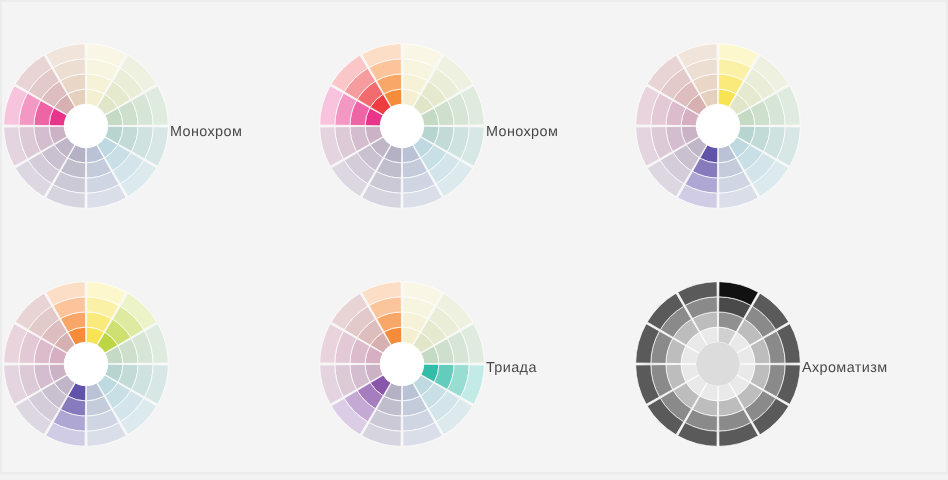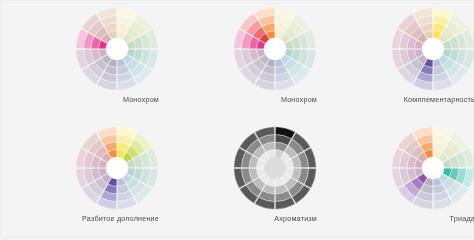--- a/index.html
+++ b/index.html
@@ -20,22 +20,21 @@
     position:absolute;
     left:0;top:0;
     width:474px;height:237px;
     display:grid;
     grid-template-columns:repeat(3,1fr);
     grid-template-rows:repeat(2,1fr);
   }
   .cell{
     position:relative;
     display:flex;
-    flex-direction:column;
-    align-items:flex-end;
+    align-items:center;
     justify-content:flex-start;
     padding-top:6px;
     box-sizing:border-box;
   }
   .wheel-wrap{
     width:84px;height:84px;
     position:relative;
     display:block;
   }
   .wheel-wrap svg{display:block;width:84px;height:84px;}
@@ -213,21 +212,20 @@
             <path d="M 19.60944684761741 28.7054624175818 A 26.04 26.04 0 0 1 28.705462417581792 19.609446847617413 L 32.56516687699353 26.109930020889777 A 18.479999999999997 18.479999999999997 0 0 0 26.109930020889777 32.56516687699354 Z" fill="#ddbdbe" stroke="#ffffff" stroke-width="0.35"></path>
             <path d="M 13.108963674345048 24.84575795817007 A 33.599999999999994 33.599999999999994 0 0 1 24.84575795817006 13.108963674345052 L 28.705462417581792 19.609446847617413 A 26.04 26.04 0 0 0 19.60944684761741 28.7054624175818 Z" fill="#e3caca" stroke="#ffffff" stroke-width="0.35"></path>
             <path d="M 6.608480501072684 20.98605349875833 A 41.16 41.16 0 0 1 20.98605349875832 6.608480501072684 L 24.84575795817006 13.108963674345052 A 33.599999999999994 33.599999999999994 0 0 0 13.108963674345048 24.84575795817007 Z" fill="#e9d4d5" stroke="#ffffff" stroke-width="0.35"></path>
             <path d="M 32.95621229168132 25.884159845454416 A 18.479999999999997 18.479999999999997 0 0 1 41.77422982456463 23.52137916867485 L 41.8665903508791 31.080814963307866 A 10.92 10.92 0 0 0 36.6559436269026 32.47700354504124 Z" fill="#e5cfbd" stroke="#ffffff" stroke-width="0.35"></path>
             <path d="M 29.256480956460038 19.291316145867587 A 26.04 26.04 0 0 1 41.681869298250156 15.96194337404183 L 41.77422982456463 23.52137916867485 A 18.479999999999997 18.479999999999997 0 0 0 32.95621229168132 25.884159845454416 Z" fill="#e9d6c7" stroke="#ffffff" stroke-width="0.35"></path>
             <path d="M 25.556749621238758 12.69847244628076 A 33.599999999999994 33.599999999999994 0 0 1 41.589508771935684 8.40250757940882 L 41.681869298250156 15.96194337404183 A 26.04 26.04 0 0 0 29.256480956460038 19.291316145867587 Z" fill="#edded2" stroke="#ffffff" stroke-width="0.35"></path>
             <path d="M 21.857018286017478 6.105628746693924 A 41.16 41.16 0 0 1 41.49714824562121 0.8430717847758018 L 41.589508771935684 8.40250757940882 A 33.599999999999994 33.599999999999994 0 0 0 25.556749621238758 12.69847244628076 Z" fill="#f1e4db" stroke="#ffffff" stroke-width="0.35"></path>
             <circle cx="42" cy="42" r="10.92" fill="#ffffff"></circle>
           </svg>
         </div>
-        <div class="scheme-label">Комплементарность</div>
       </div>
       <div class="cell">
         <div class="wheel-wrap">
           <svg viewBox="0 0 84 84" width="84" height="84">
             <path d="M 42.22577017543537 23.52137916867485 A 18.479999999999997 18.479999999999997 0 0 1 51.043787708318675 25.884159845454413 L 47.3440563730974 32.47700354504124 A 10.92 10.92 0 0 0 42.1334096491209 31.080814963307866 Z" fill="#f8e452" stroke="#ffffff" stroke-width="0.35"></path>
             <path d="M 42.318130701749844 15.96194337404183 A 26.04 26.04 0 0 1 54.743519043539955 19.29131614586758 L 51.043787708318675 25.884159845454413 A 18.479999999999997 18.479999999999997 0 0 0 42.22577017543537 23.52137916867485 Z" fill="#faea7b" stroke="#ffffff" stroke-width="0.35"></path>
             <path d="M 42.41049122806431 8.40250757940882 A 33.599999999999994 33.599999999999994 0 0 1 58.443250378761235 12.698472446280753 L 54.743519043539955 19.29131614586758 A 26.04 26.04 0 0 0 42.318130701749844 15.96194337404183 Z" fill="#fbf1a6" stroke="#ffffff" stroke-width="0.35"></path>
             <path d="M 42.50285175437878 0.8430717847758018 A 41.16 41.16 0 0 1 62.14298171398251 6.105628746693917 L 58.443250378761235 12.698472446280753 A 33.599999999999994 33.599999999999994 0 0 0 42.41049122806431 8.40250757940882 Z" fill="#fdf7cc" stroke="#ffffff" stroke-width="0.35"></path>
             <path d="M 51.43483312300647 26.109930020889784 A 18.479999999999997 18.479999999999997 0 0 1 57.89006997911022 32.56516687699353 L 51.38958680583786 36.42487133640527 A 10.92 10.92 0 0 0 47.57512866359473 32.61041319416214 Z" fill="#bdd744" stroke="#ffffff" stroke-width="0.35"></path>
             <path d="M 55.294537582418215 19.609446847617416 A 26.04 26.04 0 0 1 64.39055315238258 28.70546241758179 L 57.89006997911022 32.56516687699353 A 18.479999999999997 18.479999999999997 0 0 0 51.43483312300647 26.109930020889784 Z" fill="#cde071" stroke="#ffffff" stroke-width="0.35"></path>
@@ -269,21 +267,76 @@
             <path d="M 19.60944684761741 28.7054624175818 A 26.04 26.04 0 0 1 28.705462417581792 19.609446847617413 L 32.56516687699353 26.109930020889777 A 18.479999999999997 18.479999999999997 0 0 0 26.109930020889777 32.56516687699354 Z" fill="#ddbdbe" stroke="#ffffff" stroke-width="0.35"></path>
             <path d="M 13.108963674345048 24.84575795817007 A 33.599999999999994 33.599999999999994 0 0 1 24.84575795817006 13.108963674345052 L 28.705462417581792 19.609446847617413 A 26.04 26.04 0 0 0 19.60944684761741 28.7054624175818 Z" fill="#e3caca" stroke="#ffffff" stroke-width="0.35"></path>
             <path d="M 6.608480501072684 20.98605349875833 A 41.16 41.16 0 0 1 20.98605349875832 6.608480501072684 L 24.84575795817006 13.108963674345052 A 33.599999999999994 33.599999999999994 0 0 0 13.108963674345048 24.84575795817007 Z" fill="#e9d4d5" stroke="#ffffff" stroke-width="0.35"></path>
             <path d="M 32.95621229168132 25.884159845454416 A 18.479999999999997 18.479999999999997 0 0 1 41.77422982456463 23.52137916867485 L 41.8665903508791 31.080814963307866 A 10.92 10.92 0 0 0 36.6559436269026 32.47700354504124 Z" fill="#f68c3a" stroke="#ffffff" stroke-width="0.35"></path>
             <path d="M 29.256480956460038 19.291316145867587 A 26.04 26.04 0 0 1 41.681869298250156 15.96194337404183 L 41.77422982456463 23.52137916867485 A 18.479999999999997 18.479999999999997 0 0 0 32.95621229168132 25.884159845454416 Z" fill="#f8a769" stroke="#ffffff" stroke-width="0.35"></path>
             <path d="M 25.556749621238758 12.69847244628076 A 33.599999999999994 33.599999999999994 0 0 1 41.589508771935684 8.40250757940882 L 41.681869298250156 15.96194337404183 A 26.04 26.04 0 0 0 29.256480956460038 19.291316145867587 Z" fill="#fbc49a" stroke="#ffffff" stroke-width="0.35"></path>
             <path d="M 21.857018286017478 6.105628746693924 A 41.16 41.16 0 0 1 41.49714824562121 0.8430717847758018 L 41.589508771935684 8.40250757940882 A 33.599999999999994 33.599999999999994 0 0 0 25.556749621238758 12.69847244628076 Z" fill="#fcddc5" stroke="#ffffff" stroke-width="0.35"></path>
             <circle cx="42" cy="42" r="10.92" fill="#ffffff"></circle>
           </svg>
         </div>
-        <div class="scheme-label">Разбитое дополнение</div>
+      </div>
+      <div class="cell">
+        <div class="wheel-wrap">
+          <svg viewBox="0 0 84 84" width="84" height="84">
+            <path d="M 42.22577017543537 23.52137916867485 A 18.479999999999997 18.479999999999997 0 0 1 51.043787708318675 25.884159845454413 L 47.3440563730974 32.47700354504124 A 10.92 10.92 0 0 0 42.1334096491209 31.080814963307866 Z" fill="#f4efd0" stroke="#ffffff" stroke-width="0.35"></path>
+            <path d="M 42.318130701749844 15.96194337404183 A 26.04 26.04 0 0 1 54.743519043539955 19.29131614586758 L 51.043787708318675 25.884159845454413 A 18.479999999999997 18.479999999999997 0 0 0 42.22577017543537 23.52137916867485 Z" fill="#f5f2d8" stroke="#ffffff" stroke-width="0.35"></path>
+            <path d="M 42.41049122806431 8.40250757940882 A 33.599999999999994 33.599999999999994 0 0 1 58.443250378761235 12.698472446280753 L 54.743519043539955 19.29131614586758 A 26.04 26.04 0 0 0 42.318130701749844 15.96194337404183 Z" fill="#f7f4df" stroke="#ffffff" stroke-width="0.35"></path>
+            <path d="M 42.50285175437878 0.8430717847758018 A 41.16 41.16 0 0 1 62.14298171398251 6.105628746693917 L 58.443250378761235 12.698472446280753 A 33.599999999999994 33.599999999999994 0 0 0 42.41049122806431 8.40250757940882 Z" fill="#f9f6e5" stroke="#ffffff" stroke-width="0.35"></path>
+            <path d="M 51.43483312300647 26.109930020889784 A 18.479999999999997 18.479999999999997 0 0 1 57.89006997911022 32.56516687699353 L 51.38958680583786 36.42487133640527 A 10.92 10.92 0 0 0 47.57512866359473 32.61041319416214 Z" fill="#e0e6c7" stroke="#ffffff" stroke-width="0.35"></path>
+            <path d="M 55.294537582418215 19.609446847617416 A 26.04 26.04 0 0 1 64.39055315238258 28.70546241758179 L 57.89006997911022 32.56516687699353 A 18.479999999999997 18.479999999999997 0 0 0 51.43483312300647 26.109930020889784 Z" fill="#e5eacf" stroke="#ffffff" stroke-width="0.35"></path>
+            <path d="M 59.15424204182995 13.108963674345059 A 33.599999999999994 33.599999999999994 0 0 1 70.89103632565494 24.845757958170054 L 64.39055315238258 28.70546241758179 A 26.04 26.04 0 0 0 55.294537582418215 19.609446847617416 Z" fill="#eaeed8" stroke="#ffffff" stroke-width="0.35"></path>
+            <path d="M 63.01394650124169 6.608480501072691 A 41.16 41.16 0 0 1 77.39151949892731 20.986053498758313 L 70.89103632565494 24.845757958170054 A 33.599999999999994 33.599999999999994 0 0 0 59.15424204182995 13.108963674345059 Z" fill="#eef1e0" stroke="#ffffff" stroke-width="0.35"></path>
+            <path d="M 58.11584015454559 32.956212291681325 A 18.479999999999997 18.479999999999997 0 0 1 60.478620831325145 41.77422982456463 L 52.919185036692134 41.8665903508791 A 10.92 10.92 0 0 0 51.52299645495876 36.6559436269026 Z" fill="#c5dac4" stroke="#ffffff" stroke-width="0.35"></path>
+            <path d="M 64.70868385413242 29.256480956460045 A 26.04 26.04 0 0 1 68.03805662595818 41.68186929825016 L 60.478620831325145 41.77422982456463 A 18.479999999999997 18.479999999999997 0 0 0 58.11584015454559 32.956212291681325 Z" fill="#cedfcd" stroke="#ffffff" stroke-width="0.35"></path>
+            <path d="M 71.30152755371924 25.55674962123877 A 33.599999999999994 33.599999999999994 0 0 1 75.59749242059118 41.58950877193569 L 68.03805662595818 41.68186929825016 A 26.04 26.04 0 0 0 64.70868385413242 29.256480956460045 Z" fill="#d7e5d6" stroke="#ffffff" stroke-width="0.35"></path>
+            <path d="M 77.89437125330608 21.857018286017492 A 41.16 41.16 0 0 1 83.1569282152242 41.497148245621226 L 75.59749242059118 41.58950877193569 A 33.599999999999994 33.599999999999994 0 0 0 71.30152755371924 25.55674962123877 Z" fill="#dfebdf" stroke="#ffffff" stroke-width="0.35"></path>
+            <path d="M 60.478620831325145 42.22577017543537 A 18.479999999999997 18.479999999999997 0 0 1 58.11584015454559 51.043787708318675 L 51.52299645495876 47.3440563730974 A 10.92 10.92 0 0 0 52.919185036692134 42.1334096491209 Z" fill="#33bca7" stroke="#ffffff" stroke-width="0.35"></path>
+            <path d="M 68.03805662595818 42.31813070174984 A 26.04 26.04 0 0 1 64.70868385413242 54.743519043539955 L 58.11584015454559 51.043787708318675 A 18.479999999999997 18.479999999999997 0 0 0 60.478620831325145 42.22577017543537 Z" fill="#64ccbc" stroke="#ffffff" stroke-width="0.35"></path>
+            <path d="M 75.59749242059118 42.41049122806431 A 33.599999999999994 33.599999999999994 0 0 1 71.30152755371924 58.443250378761235 L 64.70868385413242 54.743519043539955 A 26.04 26.04 0 0 0 68.03805662595818 42.31813070174984 Z" fill="#97ddd2" stroke="#ffffff" stroke-width="0.35"></path>
+            <path d="M 83.1569282152242 42.502851754378774 A 41.16 41.16 0 0 1 77.89437125330608 62.14298171398251 L 71.30152755371924 58.443250378761235 A 33.599999999999994 33.599999999999994 0 0 0 75.59749242059118 42.41049122806431 Z" fill="#c3ebe5" stroke="#ffffff" stroke-width="0.35"></path>
+            <path d="M 57.89006997911022 51.43483312300647 A 18.479999999999997 18.479999999999997 0 0 1 51.43483312300647 57.89006997911022 L 47.57512866359473 51.38958680583786 A 10.92 10.92 0 0 0 51.38958680583786 47.57512866359473 Z" fill="#bfd9e0" stroke="#ffffff" stroke-width="0.35"></path>
+            <path d="M 64.39055315238258 55.294537582418215 A 26.04 26.04 0 0 1 55.29453758241821 64.39055315238258 L 51.43483312300647 57.89006997911022 A 18.479999999999997 18.479999999999997 0 0 0 57.89006997911022 51.43483312300647 Z" fill="#c8dfe5" stroke="#ffffff" stroke-width="0.35"></path>
+            <path d="M 70.89103632565494 59.154242041829946 A 33.599999999999994 33.599999999999994 0 0 1 59.154242041829946 70.89103632565494 L 55.29453758241821 64.39055315238258 A 26.04 26.04 0 0 0 64.39055315238258 55.294537582418215 Z" fill="#d3e5ea" stroke="#ffffff" stroke-width="0.35"></path>
+            <path d="M 77.39151949892731 63.01394650124169 A 41.16 41.16 0 0 1 63.01394650124168 77.39151949892731 L 59.154242041829946 70.89103632565494 A 33.599999999999994 33.599999999999994 0 0 0 70.89103632565494 59.154242041829946 Z" fill="#dceaee" stroke="#ffffff" stroke-width="0.35"></path>
+            <path d="M 51.04378770831868 58.11584015454558 A 18.479999999999997 18.479999999999997 0 0 1 42.225770175435365 60.478620831325145 L 42.1334096491209 52.919185036692134 A 10.92 10.92 0 0 0 47.3440563730974 51.52299645495876 Z" fill="#bac3d5" stroke="#ffffff" stroke-width="0.35"></path>
+            <path d="M 54.74351904353996 64.70868385413242 A 26.04 26.04 0 0 1 42.31813070174983 68.03805662595818 L 42.225770175435365 60.478620831325145 A 18.479999999999997 18.479999999999997 0 0 0 51.04378770831868 58.11584015454558 Z" fill="#c4ccdb" stroke="#ffffff" stroke-width="0.35"></path>
+            <path d="M 58.443250378761235 71.30152755371924 A 33.599999999999994 33.599999999999994 0 0 1 42.410491228064295 75.59749242059118 L 42.31813070174983 68.03805662595818 A 26.04 26.04 0 0 0 54.74351904353996 64.70868385413242 Z" fill="#cfd5e2" stroke="#ffffff" stroke-width="0.35"></path>
+            <path d="M 62.14298171398252 77.89437125330608 A 41.16 41.16 0 0 1 42.50285175437876 83.1569282152242 L 42.410491228064295 75.59749242059118 A 33.599999999999994 33.599999999999994 0 0 0 58.443250378761235 71.30152755371924 Z" fill="#d9dee8" stroke="#ffffff" stroke-width="0.35"></path>
+            <path d="M 41.774229824564635 60.478620831325145 A 18.479999999999997 18.479999999999997 0 0 1 32.956212291681325 58.11584015454558 L 36.6559436269026 51.52299645495876 A 10.92 10.92 0 0 0 41.8665903508791 52.919185036692134 Z" fill="#b5b1c4" stroke="#ffffff" stroke-width="0.35"></path>
+            <path d="M 41.68186929825017 68.03805662595818 A 26.04 26.04 0 0 1 29.25648095646004 64.70868385413242 L 32.956212291681325 58.11584015454558 A 18.479999999999997 18.479999999999997 0 0 0 41.774229824564635 60.478620831325145 Z" fill="#c0bdcd" stroke="#ffffff" stroke-width="0.35"></path>
+            <path d="M 41.5895087719357 75.59749242059118 A 33.599999999999994 33.599999999999994 0 0 1 25.556749621238765 71.30152755371924 L 29.25648095646004 64.70868385413242 A 26.04 26.04 0 0 0 41.68186929825017 68.03805662595818 Z" fill="#ccc9d6" stroke="#ffffff" stroke-width="0.35"></path>
+            <path d="M 41.49714824562123 83.1569282152242 A 41.16 41.16 0 0 1 21.85701828601749 77.89437125330608 L 25.556749621238765 71.30152755371924 A 33.599999999999994 33.599999999999994 0 0 0 41.5895087719357 75.59749242059118 Z" fill="#d6d4de" stroke="#ffffff" stroke-width="0.35"></path>
+            <path d="M 32.56516687699354 57.89006997911022 A 18.479999999999997 18.479999999999997 0 0 1 26.109930020889784 51.43483312300647 L 32.61041319416214 47.57512866359473 A 10.92 10.92 0 0 0 36.42487133640527 51.389586805837865 Z" fill="#8a56ab" stroke="#ffffff" stroke-width="0.35"></path>
+            <path d="M 28.7054624175818 64.3905531523826 A 26.04 26.04 0 0 1 19.609446847617416 55.294537582418215 L 26.109930020889784 51.43483312300647 A 18.479999999999997 18.479999999999997 0 0 0 32.56516687699354 57.89006997911022 Z" fill="#a67ebf" stroke="#ffffff" stroke-width="0.35"></path>
+            <path d="M 24.845757958170065 70.89103632565495 A 33.599999999999994 33.599999999999994 0 0 1 13.108963674345059 59.15424204182995 L 19.609446847617416 55.294537582418215 A 26.04 26.04 0 0 0 28.7054624175818 64.3905531523826 Z" fill="#c3a9d4" stroke="#ffffff" stroke-width="0.35"></path>
+            <path d="M 20.986053498758327 77.39151949892732 A 41.16 41.16 0 0 1 6.608480501072691 63.01394650124169 L 13.108963674345059 59.15424204182995 A 33.599999999999994 33.599999999999994 0 0 0 24.845757958170065 70.89103632565495 Z" fill="#dccde6" stroke="#ffffff" stroke-width="0.35"></path>
+            <path d="M 25.884159845454416 51.04378770831868 A 18.479999999999997 18.479999999999997 0 0 1 23.52137916867485 42.22577017543537 L 31.080814963307866 42.1334096491209 A 10.92 10.92 0 0 0 32.47700354504124 47.3440563730974 Z" fill="#ccb2c5" stroke="#ffffff" stroke-width="0.35"></path>
+            <path d="M 19.291316145867583 54.74351904353996 A 26.04 26.04 0 0 1 15.96194337404183 42.318130701749844 L 23.52137916867485 42.22577017543537 A 18.479999999999997 18.479999999999997 0 0 0 25.884159845454416 51.04378770831868 Z" fill="#d4bdce" stroke="#ffffff" stroke-width="0.35"></path>
+            <path d="M 12.698472446280757 58.443250378761235 A 33.599999999999994 33.599999999999994 0 0 1 8.40250757940882 42.410491228064316 L 15.96194337404183 42.318130701749844 A 26.04 26.04 0 0 0 19.291316145867583 54.74351904353996 Z" fill="#dccad7" stroke="#ffffff" stroke-width="0.35"></path>
+            <path d="M 6.105628746693924 62.14298171398252 A 41.16 41.16 0 0 1 0.8430717847758018 42.50285175437878 L 8.40250757940882 42.410491228064316 A 33.599999999999994 33.599999999999994 0 0 0 12.698472446280757 58.443250378761235 Z" fill="#e3d4df" stroke="#ffffff" stroke-width="0.35"></path>
+            <path d="M 23.52137916867485 41.77422982456464 A 18.479999999999997 18.479999999999997 0 0 1 25.884159845454413 32.956212291681325 L 32.47700354504124 36.6559436269026 A 10.92 10.92 0 0 0 31.080814963307866 41.86659035087911 Z" fill="#d6b0c2" stroke="#ffffff" stroke-width="0.35"></path>
+            <path d="M 15.96194337404183 41.68186929825018 A 26.04 26.04 0 0 1 19.29131614586758 29.256480956460045 L 25.884159845454413 32.956212291681325 A 18.479999999999997 18.479999999999997 0 0 0 23.52137916867485 41.77422982456464 Z" fill="#dcbccc" stroke="#ffffff" stroke-width="0.35"></path>
+            <path d="M 8.40250757940882 41.58950877193571 A 33.599999999999994 33.599999999999994 0 0 1 12.698472446280753 25.55674962123877 L 19.29131614586758 29.256480956460045 A 26.04 26.04 0 0 0 15.96194337404183 41.68186929825018 Z" fill="#e3c9d5" stroke="#ffffff" stroke-width="0.35"></path>
+            <path d="M 0.8430717847758018 41.49714824562125 A 41.16 41.16 0 0 1 6.105628746693917 21.85701828601749 L 12.698472446280753 25.55674962123877 A 33.599999999999994 33.599999999999994 0 0 0 8.40250757940882 41.58950877193571 Z" fill="#e9d4de" stroke="#ffffff" stroke-width="0.35"></path>
+            <path d="M 26.109930020889777 32.56516687699354 A 18.479999999999997 18.479999999999997 0 0 1 32.56516687699353 26.109930020889777 L 36.42487133640527 32.61041319416214 A 10.92 10.92 0 0 0 32.610413194162135 36.424871336405275 Z" fill="#d7b1b2" stroke="#ffffff" stroke-width="0.35"></path>
+            <path d="M 19.60944684761741 28.7054624175818 A 26.04 26.04 0 0 1 28.705462417581792 19.609446847617413 L 32.56516687699353 26.109930020889777 A 18.479999999999997 18.479999999999997 0 0 0 26.109930020889777 32.56516687699354 Z" fill="#ddbdbe" stroke="#ffffff" stroke-width="0.35"></path>
+            <path d="M 13.108963674345048 24.84575795817007 A 33.599999999999994 33.599999999999994 0 0 1 24.84575795817006 13.108963674345052 L 28.705462417581792 19.609446847617413 A 26.04 26.04 0 0 0 19.60944684761741 28.7054624175818 Z" fill="#e3caca" stroke="#ffffff" stroke-width="0.35"></path>
+            <path d="M 6.608480501072684 20.98605349875833 A 41.16 41.16 0 0 1 20.98605349875832 6.608480501072684 L 24.84575795817006 13.108963674345052 A 33.599999999999994 33.599999999999994 0 0 0 13.108963674345048 24.84575795817007 Z" fill="#e9d4d5" stroke="#ffffff" stroke-width="0.35"></path>
+            <path d="M 32.95621229168132 25.884159845454416 A 18.479999999999997 18.479999999999997 0 0 1 41.77422982456463 23.52137916867485 L 41.8665903508791 31.080814963307866 A 10.92 10.92 0 0 0 36.6559436269026 32.47700354504124 Z" fill="#f68c3a" stroke="#ffffff" stroke-width="0.35"></path>
+            <path d="M 29.256480956460038 19.291316145867587 A 26.04 26.04 0 0 1 41.681869298250156 15.96194337404183 L 41.77422982456463 23.52137916867485 A 18.479999999999997 18.479999999999997 0 0 0 32.95621229168132 25.884159845454416 Z" fill="#f8a769" stroke="#ffffff" stroke-width="0.35"></path>
+            <path d="M 25.556749621238758 12.69847244628076 A 33.599999999999994 33.599999999999994 0 0 1 41.589508771935684 8.40250757940882 L 41.681869298250156 15.96194337404183 A 26.04 26.04 0 0 0 29.256480956460038 19.291316145867587 Z" fill="#fbc49a" stroke="#ffffff" stroke-width="0.35"></path>
+            <path d="M 21.857018286017478 6.105628746693924 A 41.16 41.16 0 0 1 41.49714824562121 0.8430717847758018 L 41.589508771935684 8.40250757940882 A 33.599999999999994 33.599999999999994 0 0 0 25.556749621238758 12.69847244628076 Z" fill="#fcddc5" stroke="#ffffff" stroke-width="0.35"></path>
+            <circle cx="42" cy="42" r="10.92" fill="#ffffff"></circle>
+          </svg>
+        </div>
+        <div class="scheme-label">Триада</div>
       </div>
       <div class="cell">
         <div class="wheel-wrap">
           <svg viewBox="0 0 84 84" width="84" height="84">
             <path d="M 42.22577017543537 23.52137916867485 A 18.479999999999997 18.479999999999997 0 0 1 51.043787708318675 25.884159845454413 L 47.3440563730974 32.47700354504124 A 10.92 10.92 0 0 0 42.1334096491209 31.080814963307866 Z" fill="#d0d0d0" stroke="#ffffff" stroke-width="0.35"></path>
             <path d="M 42.318130701749844 15.96194337404183 A 26.04 26.04 0 0 1 54.743519043539955 19.29131614586758 L 51.043787708318675 25.884159845454413 A 18.479999999999997 18.479999999999997 0 0 0 42.22577017543537 23.52137916867485 Z" fill="#909090" stroke="#ffffff" stroke-width="0.35"></path>
             <path d="M 42.41049122806431 8.40250757940882 A 33.599999999999994 33.599999999999994 0 0 1 58.443250378761235 12.698472446280753 L 54.743519043539955 19.29131614586758 A 26.04 26.04 0 0 0 42.318130701749844 15.96194337404183 Z" fill="#4a4a4a" stroke="#ffffff" stroke-width="0.35"></path>
             <path d="M 42.50285175437878 0.8430717847758018 A 41.16 41.16 0 0 1 62.14298171398251 6.105628746693917 L 58.443250378761235 12.698472446280753 A 33.599999999999994 33.599999999999994 0 0 0 42.41049122806431 8.40250757940882 Z" fill="#111111" stroke="#ffffff" stroke-width="0.35"></path>
             <path d="M 51.43483312300647 26.109930020889784 A 18.479999999999997 18.479999999999997 0 0 1 57.89006997911022 32.56516687699353 L 51.38958680583786 36.42487133640527 A 10.92 10.92 0 0 0 47.57512866359473 32.61041319416214 Z" fill="#e9e9e9" stroke="#ffffff" stroke-width="0.35"></path>
             <path d="M 55.294537582418215 19.609446847617416 A 26.04 26.04 0 0 1 64.39055315238258 28.70546241758179 L 57.89006997911022 32.56516687699353 A 18.479999999999997 18.479999999999997 0 0 0 51.43483312300647 26.109930020889784 Z" fill="#bdbdbd" stroke="#ffffff" stroke-width="0.35"></path>
@@ -327,70 +380,14 @@
             <path d="M 6.608480501072684 20.98605349875833 A 41.16 41.16 0 0 1 20.98605349875832 6.608480501072684 L 24.84575795817006 13.108963674345052 A 33.599999999999994 33.599999999999994 0 0 0 13.108963674345048 24.84575795817007 Z" fill="#5a5a5a" stroke="#ffffff" stroke-width="0.35"></path>
             <path d="M 32.95621229168132 25.884159845454416 A 18.479999999999997 18.479999999999997 0 0 1 41.77422982456463 23.52137916867485 L 41.8665903508791 31.080814963307866 A 10.92 10.92 0 0 0 36.6559436269026 32.47700354504124 Z" fill="#e9e9e9" stroke="#ffffff" stroke-width="0.35"></path>
             <path d="M 29.256480956460038 19.291316145867587 A 26.04 26.04 0 0 1 41.681869298250156 15.96194337404183 L 41.77422982456463 23.52137916867485 A 18.479999999999997 18.479999999999997 0 0 0 32.95621229168132 25.884159845454416 Z" fill="#bdbdbd" stroke="#ffffff" stroke-width="0.35"></path>
             <path d="M 25.556749621238758 12.69847244628076 A 33.599999999999994 33.599999999999994 0 0 1 41.589508771935684 8.40250757940882 L 41.681869298250156 15.96194337404183 A 26.04 26.04 0 0 0 29.256480956460038 19.291316145867587 Z" fill="#8a8a8a" stroke="#ffffff" stroke-width="0.35"></path>
             <path d="M 21.857018286017478 6.105628746693924 A 41.16 41.16 0 0 1 41.49714824562121 0.8430717847758018 L 41.589508771935684 8.40250757940882 A 33.599999999999994 33.599999999999994 0 0 0 25.556749621238758 12.69847244628076 Z" fill="#5a5a5a" stroke="#ffffff" stroke-width="0.35"></path>
             <circle cx="42" cy="42" r="10.92" fill="#dcdcdc"></circle>
           </svg>
         </div>
         <div class="scheme-label">Ахроматизм</div>
       </div>
-      <div class="cell">
-        <div class="wheel-wrap">
-          <svg viewBox="0 0 84 84" width="84" height="84">
-            <path d="M 42.22577017543537 23.52137916867485 A 18.479999999999997 18.479999999999997 0 0 1 51.043787708318675 25.884159845454413 L 47.3440563730974 32.47700354504124 A 10.92 10.92 0 0 0 42.1334096491209 31.080814963307866 Z" fill="#f4efd0" stroke="#ffffff" stroke-width="0.35"></path>
-            <path d="M 42.318130701749844 15.96194337404183 A 26.04 26.04 0 0 1 54.743519043539955 19.29131614586758 L 51.043787708318675 25.884159845454413 A 18.479999999999997 18.479999999999997 0 0 0 42.22577017543537 23.52137916867485 Z" fill="#f5f2d8" stroke="#ffffff" stroke-width="0.35"></path>
-            <path d="M 42.41049122806431 8.40250757940882 A 33.599999999999994 33.599999999999994 0 0 1 58.443250378761235 12.698472446280753 L 54.743519043539955 19.29131614586758 A 26.04 26.04 0 0 0 42.318130701749844 15.96194337404183 Z" fill="#f7f4df" stroke="#ffffff" stroke-width="0.35"></path>
-            <path d="M 42.50285175437878 0.8430717847758018 A 41.16 41.16 0 0 1 62.14298171398251 6.105628746693917 L 58.443250378761235 12.698472446280753 A 33.599999999999994 33.599999999999994 0 0 0 42.41049122806431 8.40250757940882 Z" fill="#f9f6e5" stroke="#ffffff" stroke-width="0.35"></path>
-            <path d="M 51.43483312300647 26.109930020889784 A 18.479999999999997 18.479999999999997 0 0 1 57.89006997911022 32.56516687699353 L 51.38958680583786 36.42487133640527 A 10.92 10.92 0 0 0 47.57512866359473 32.61041319416214 Z" fill="#e0e6c7" stroke="#ffffff" stroke-width="0.35"></path>
-            <path d="M 55.294537582418215 19.609446847617416 A 26.04 26.04 0 0 1 64.39055315238258 28.70546241758179 L 57.89006997911022 32.56516687699353 A 18.479999999999997 18.479999999999997 0 0 0 51.43483312300647 26.109930020889784 Z" fill="#e5eacf" stroke="#ffffff" stroke-width="0.35"></path>
-            <path d="M 59.15424204182995 13.108963674345059 A 33.599999999999994 33.599999999999994 0 0 1 70.89103632565494 24.845757958170054 L 64.39055315238258 28.70546241758179 A 26.04 26.04 0 0 0 55.294537582418215 19.609446847617416 Z" fill="#eaeed8" stroke="#ffffff" stroke-width="0.35"></path>
-            <path d="M 63.01394650124169 6.608480501072691 A 41.16 41.16 0 0 1 77.39151949892731 20.986053498758313 L 70.89103632565494 24.845757958170054 A 33.599999999999994 33.599999999999994 0 0 0 59.15424204182995 13.108963674345059 Z" fill="#eef1e0" stroke="#ffffff" stroke-width="0.35"></path>
-            <path d="M 58.11584015454559 32.956212291681325 A 18.479999999999997 18.479999999999997 0 0 1 60.478620831325145 41.77422982456463 L 52.919185036692134 41.8665903508791 A 10.92 10.92 0 0 0 51.52299645495876 36.6559436269026 Z" fill="#c5dac4" stroke="#ffffff" stroke-width="0.35"></path>
-            <path d="M 64.70868385413242 29.256480956460045 A 26.04 26.04 0 0 1 68.03805662595818 41.68186929825016 L 60.478620831325145 41.77422982456463 A 18.479999999999997 18.479999999999997 0 0 0 58.11584015454559 32.956212291681325 Z" fill="#cedfcd" stroke="#ffffff" stroke-width="0.35"></path>
-            <path d="M 71.30152755371924 25.55674962123877 A 33.599999999999994 33.599999999999994 0 0 1 75.59749242059118 41.58950877193569 L 68.03805662595818 41.68186929825016 A 26.04 26.04 0 0 0 64.70868385413242 29.256480956460045 Z" fill="#d7e5d6" stroke="#ffffff" stroke-width="0.35"></path>
-            <path d="M 77.89437125330608 21.857018286017492 A 41.16 41.16 0 0 1 83.1569282152242 41.497148245621226 L 75.59749242059118 41.58950877193569 A 33.599999999999994 33.599999999999994 0 0 0 71.30152755371924 25.55674962123877 Z" fill="#dfebdf" stroke="#ffffff" stroke-width="0.35"></path>
-            <path d="M 60.478620831325145 42.22577017543537 A 18.479999999999997 18.479999999999997 0 0 1 58.11584015454559 51.043787708318675 L 51.52299645495876 47.3440563730974 A 10.92 10.92 0 0 0 52.919185036692134 42.1334096491209 Z" fill="#33bca7" stroke="#ffffff" stroke-width="0.35"></path>
-            <path d="M 68.03805662595818 42.31813070174984 A 26.04 26.04 0 0 1 64.70868385413242 54.743519043539955 L 58.11584015454559 51.043787708318675 A 18.479999999999997 18.479999999999997 0 0 0 60.478620831325145 42.22577017543537 Z" fill="#64ccbc" stroke="#ffffff" stroke-width="0.35"></path>
-            <path d="M 75.59749242059118 42.41049122806431 A 33.599999999999994 33.599999999999994 0 0 1 71.30152755371924 58.443250378761235 L 64.70868385413242 54.743519043539955 A 26.04 26.04 0 0 0 68.03805662595818 42.31813070174984 Z" fill="#97ddd2" stroke="#ffffff" stroke-width="0.35"></path>
-            <path d="M 83.1569282152242 42.502851754378774 A 41.16 41.16 0 0 1 77.89437125330608 62.14298171398251 L 71.30152755371924 58.443250378761235 A 33.599999999999994 33.599999999999994 0 0 0 75.59749242059118 42.41049122806431 Z" fill="#c3ebe5" stroke="#ffffff" stroke-width="0.35"></path>
-            <path d="M 57.89006997911022 51.43483312300647 A 18.479999999999997 18.479999999999997 0 0 1 51.43483312300647 57.89006997911022 L 47.57512866359473 51.38958680583786 A 10.92 10.92 0 0 0 51.38958680583786 47.57512866359473 Z" fill="#bfd9e0" stroke="#ffffff" stroke-width="0.35"></path>
-            <path d="M 64.39055315238258 55.294537582418215 A 26.04 26.04 0 0 1 55.29453758241821 64.39055315238258 L 51.43483312300647 57.89006997911022 A 18.479999999999997 18.479999999999997 0 0 0 57.89006997911022 51.43483312300647 Z" fill="#c8dfe5" stroke="#ffffff" stroke-width="0.35"></path>
-            <path d="M 70.89103632565494 59.154242041829946 A 33.599999999999994 33.599999999999994 0 0 1 59.154242041829946 70.89103632565494 L 55.29453758241821 64.39055315238258 A 26.04 26.04 0 0 0 64.39055315238258 55.294537582418215 Z" fill="#d3e5ea" stroke="#ffffff" stroke-width="0.35"></path>
-            <path d="M 77.39151949892731 63.01394650124169 A 41.16 41.16 0 0 1 63.01394650124168 77.39151949892731 L 59.154242041829946 70.89103632565494 A 33.599999999999994 33.599999999999994 0 0 0 70.89103632565494 59.154242041829946 Z" fill="#dceaee" stroke="#ffffff" stroke-width="0.35"></path>
-            <path d="M 51.04378770831868 58.11584015454558 A 18.479999999999997 18.479999999999997 0 0 1 42.225770175435365 60.478620831325145 L 42.1334096491209 52.919185036692134 A 10.92 10.92 0 0 0 47.3440563730974 51.52299645495876 Z" fill="#bac3d5" stroke="#ffffff" stroke-width="0.35"></path>
-            <path d="M 54.74351904353996 64.70868385413242 A 26.04 26.04 0 0 1 42.31813070174983 68.03805662595818 L 42.225770175435365 60.478620831325145 A 18.479999999999997 18.479999999999997 0 0 0 51.04378770831868 58.11584015454558 Z" fill="#c4ccdb" stroke="#ffffff" stroke-width="0.35"></path>
-            <path d="M 58.443250378761235 71.30152755371924 A 33.599999999999994 33.599999999999994 0 0 1 42.410491228064295 75.59749242059118 L 42.31813070174983 68.03805662595818 A 26.04 26.04 0 0 0 54.74351904353996 64.70868385413242 Z" fill="#cfd5e2" stroke="#ffffff" stroke-width="0.35"></path>
-            <path d="M 62.14298171398252 77.89437125330608 A 41.16 41.16 0 0 1 42.50285175437876 83.1569282152242 L 42.410491228064295 75.59749242059118 A 33.599999999999994 33.599999999999994 0 0 0 58.443250378761235 71.30152755371924 Z" fill="#d9dee8" stroke="#ffffff" stroke-width="0.35"></path>
-            <path d="M 41.774229824564635 60.478620831325145 A 18.479999999999997 18.479999999999997 0 0 1 32.956212291681325 58.11584015454558 L 36.6559436269026 51.52299645495876 A 10.92 10.92 0 0 0 41.8665903508791 52.919185036692134 Z" fill="#b5b1c4" stroke="#ffffff" stroke-width="0.35"></path>
-            <path d="M 41.68186929825017 68.03805662595818 A 26.04 26.04 0 0 1 29.25648095646004 64.70868385413242 L 32.956212291681325 58.11584015454558 A 18.479999999999997 18.479999999999997 0 0 0 41.774229824564635 60.478620831325145 Z" fill="#c0bdcd" stroke="#ffffff" stroke-width="0.35"></path>
-            <path d="M 41.5895087719357 75.59749242059118 A 33.599999999999994 33.599999999999994 0 0 1 25.556749621238765 71.30152755371924 L 29.25648095646004 64.70868385413242 A 26.04 26.04 0 0 0 41.68186929825017 68.03805662595818 Z" fill="#ccc9d6" stroke="#ffffff" stroke-width="0.35"></path>
-            <path d="M 41.49714824562123 83.1569282152242 A 41.16 41.16 0 0 1 21.85701828601749 77.89437125330608 L 25.556749621238765 71.30152755371924 A 33.599999999999994 33.599999999999994 0 0 0 41.5895087719357 75.59749242059118 Z" fill="#d6d4de" stroke="#ffffff" stroke-width="0.35"></path>
-            <path d="M 32.56516687699354 57.89006997911022 A 18.479999999999997 18.479999999999997 0 0 1 26.109930020889784 51.43483312300647 L 32.61041319416214 47.57512866359473 A 10.92 10.92 0 0 0 36.42487133640527 51.389586805837865 Z" fill="#8a56ab" stroke="#ffffff" stroke-width="0.35"></path>
-            <path d="M 28.7054624175818 64.3905531523826 A 26.04 26.04 0 0 1 19.609446847617416 55.294537582418215 L 26.109930020889784 51.43483312300647 A 18.479999999999997 18.479999999999997 0 0 0 32.56516687699354 57.89006997911022 Z" fill="#a67ebf" stroke="#ffffff" stroke-width="0.35"></path>
-            <path d="M 24.845757958170065 70.89103632565495 A 33.599999999999994 33.599999999999994 0 0 1 13.108963674345059 59.15424204182995 L 19.609446847617416 55.294537582418215 A 26.04 26.04 0 0 0 28.7054624175818 64.3905531523826 Z" fill="#c3a9d4" stroke="#ffffff" stroke-width="0.35"></path>
-            <path d="M 20.986053498758327 77.39151949892732 A 41.16 41.16 0 0 1 6.608480501072691 63.01394650124169 L 13.108963674345059 59.15424204182995 A 33.599999999999994 33.599999999999994 0 0 0 24.845757958170065 70.89103632565495 Z" fill="#dccde6" stroke="#ffffff" stroke-width="0.35"></path>
-            <path d="M 25.884159845454416 51.04378770831868 A 18.479999999999997 18.479999999999997 0 0 1 23.52137916867485 42.22577017543537 L 31.080814963307866 42.1334096491209 A 10.92 10.92 0 0 0 32.47700354504124 47.3440563730974 Z" fill="#ccb2c5" stroke="#ffffff" stroke-width="0.35"></path>
-            <path d="M 19.291316145867583 54.74351904353996 A 26.04 26.04 0 0 1 15.96194337404183 42.318130701749844 L 23.52137916867485 42.22577017543537 A 18.479999999999997 18.479999999999997 0 0 0 25.884159845454416 51.04378770831868 Z" fill="#d4bdce" stroke="#ffffff" stroke-width="0.35"></path>
-            <path d="M 12.698472446280757 58.443250378761235 A 33.599999999999994 33.599999999999994 0 0 1 8.40250757940882 42.410491228064316 L 15.96194337404183 42.318130701749844 A 26.04 26.04 0 0 0 19.291316145867583 54.74351904353996 Z" fill="#dccad7" stroke="#ffffff" stroke-width="0.35"></path>
-            <path d="M 6.105628746693924 62.14298171398252 A 41.16 41.16 0 0 1 0.8430717847758018 42.50285175437878 L 8.40250757940882 42.410491228064316 A 33.599999999999994 33.599999999999994 0 0 0 12.698472446280757 58.443250378761235 Z" fill="#e3d4df" stroke="#ffffff" stroke-width="0.35"></path>
-            <path d="M 23.52137916867485 41.77422982456464 A 18.479999999999997 18.479999999999997 0 0 1 25.884159845454413 32.956212291681325 L 32.47700354504124 36.6559436269026 A 10.92 10.92 0 0 0 31.080814963307866 41.86659035087911 Z" fill="#d6b0c2" stroke="#ffffff" stroke-width="0.35"></path>
-            <path d="M 15.96194337404183 41.68186929825018 A 26.04 26.04 0 0 1 19.29131614586758 29.256480956460045 L 25.884159845454413 32.956212291681325 A 18.479999999999997 18.479999999999997 0 0 0 23.52137916867485 41.77422982456464 Z" fill="#dcbccc" stroke="#ffffff" stroke-width="0.35"></path>
-            <path d="M 8.40250757940882 41.58950877193571 A 33.599999999999994 33.599999999999994 0 0 1 12.698472446280753 25.55674962123877 L 19.29131614586758 29.256480956460045 A 26.04 26.04 0 0 0 15.96194337404183 41.68186929825018 Z" fill="#e3c9d5" stroke="#ffffff" stroke-width="0.35"></path>
-            <path d="M 0.8430717847758018 41.49714824562125 A 41.16 41.16 0 0 1 6.105628746693917 21.85701828601749 L 12.698472446280753 25.55674962123877 A 33.599999999999994 33.599999999999994 0 0 0 8.40250757940882 41.58950877193571 Z" fill="#e9d4de" stroke="#ffffff" stroke-width="0.35"></path>
-            <path d="M 26.109930020889777 32.56516687699354 A 18.479999999999997 18.479999999999997 0 0 1 32.56516687699353 26.109930020889777 L 36.42487133640527 32.61041319416214 A 10.92 10.92 0 0 0 32.610413194162135 36.424871336405275 Z" fill="#d7b1b2" stroke="#ffffff" stroke-width="0.35"></path>
-            <path d="M 19.60944684761741 28.7054624175818 A 26.04 26.04 0 0 1 28.705462417581792 19.609446847617413 L 32.56516687699353 26.109930020889777 A 18.479999999999997 18.479999999999997 0 0 0 26.109930020889777 32.56516687699354 Z" fill="#ddbdbe" stroke="#ffffff" stroke-width="0.35"></path>
-            <path d="M 13.108963674345048 24.84575795817007 A 33.599999999999994 33.599999999999994 0 0 1 24.84575795817006 13.108963674345052 L 28.705462417581792 19.609446847617413 A 26.04 26.04 0 0 0 19.60944684761741 28.7054624175818 Z" fill="#e3caca" stroke="#ffffff" stroke-width="0.35"></path>
-            <path d="M 6.608480501072684 20.98605349875833 A 41.16 41.16 0 0 1 20.98605349875832 6.608480501072684 L 24.84575795817006 13.108963674345052 A 33.599999999999994 33.599999999999994 0 0 0 13.108963674345048 24.84575795817007 Z" fill="#e9d4d5" stroke="#ffffff" stroke-width="0.35"></path>
-            <path d="M 32.95621229168132 25.884159845454416 A 18.479999999999997 18.479999999999997 0 0 1 41.77422982456463 23.52137916867485 L 41.8665903508791 31.080814963307866 A 10.92 10.92 0 0 0 36.6559436269026 32.47700354504124 Z" fill="#f68c3a" stroke="#ffffff" stroke-width="0.35"></path>
-            <path d="M 29.256480956460038 19.291316145867587 A 26.04 26.04 0 0 1 41.681869298250156 15.96194337404183 L 41.77422982456463 23.52137916867485 A 18.479999999999997 18.479999999999997 0 0 0 32.95621229168132 25.884159845454416 Z" fill="#f8a769" stroke="#ffffff" stroke-width="0.35"></path>
-            <path d="M 25.556749621238758 12.69847244628076 A 33.599999999999994 33.599999999999994 0 0 1 41.589508771935684 8.40250757940882 L 41.681869298250156 15.96194337404183 A 26.04 26.04 0 0 0 29.256480956460038 19.291316145867587 Z" fill="#fbc49a" stroke="#ffffff" stroke-width="0.35"></path>
-            <path d="M 21.857018286017478 6.105628746693924 A 41.16 41.16 0 0 1 41.49714824562121 0.8430717847758018 L 41.589508771935684 8.40250757940882 A 33.599999999999994 33.599999999999994 0 0 0 25.556749621238758 12.69847244628076 Z" fill="#fcddc5" stroke="#ffffff" stroke-width="0.35"></path>
-            <circle cx="42" cy="42" r="10.92" fill="#ffffff"></circle>
-          </svg>
-        </div>
-        <div class="scheme-label">Триада</div>
-      </div>
     </div>
 </div>
 
 </body></html>

